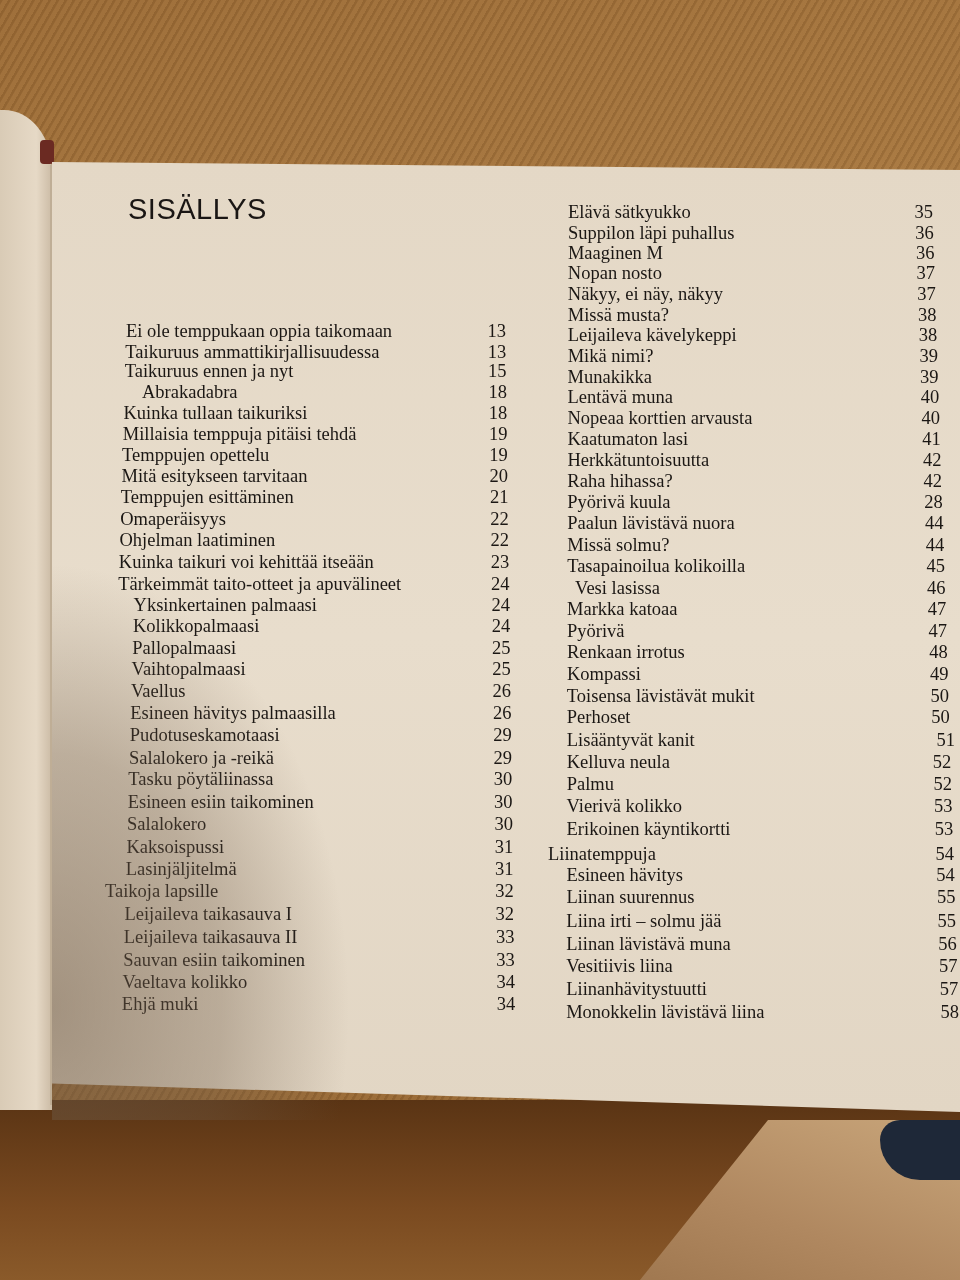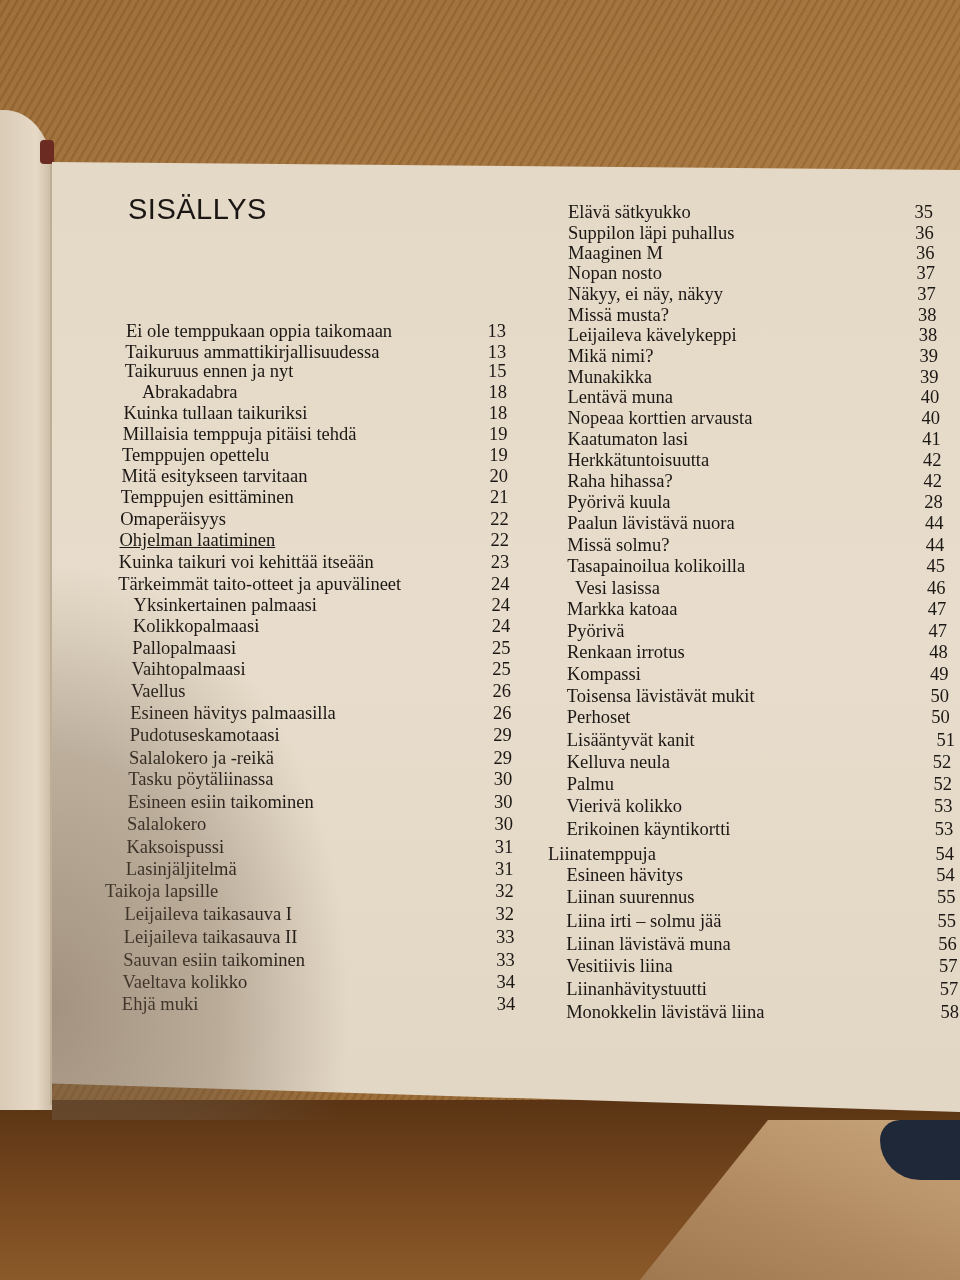--- a/index.html
+++ b/index.html
@@ -110,21 +110,21 @@
     </div>
     <div>
       <div class="toc-line" style="left: 120.8px; top: 486px;">Temppujen esittäminen</div>
       <div class="toc-num" style="left: 468.4px; top: 486px;">21</div>
     </div>
     <div>
       <div class="toc-line" style="left: 120.15px; top: 508px;">Omaperäisyys</div>
       <div class="toc-num" style="left: 468.7px; top: 508px;">22</div>
     </div>
     <div>
-      <div class="toc-line" style="left: 119.5px; top: 529px; text-decoration: underline;">Ohjelman laatiminen</div>
+      <div class="toc-line" style="left: 119.5px; top: 529px;">Ohjelman laatiminen</div>
       <div class="toc-num" style="left: 469px; top: 529px;">22</div>
     </div>
     <div>
       <div class="toc-line" style="left: 118.85px; top: 551px;">Kuinka taikuri voi kehittää itseään</div>
       <div class="toc-num" style="left: 469.3px; top: 551px;">23</div>
     </div>
     <div>
       <div class="toc-line" style="left: 118.2px; top: 573px;">Tärkeimmät taito-otteet ja apuvälineet</div>
       <div class="toc-num" style="left: 469.6px; top: 573px;">24</div>
     </div>

